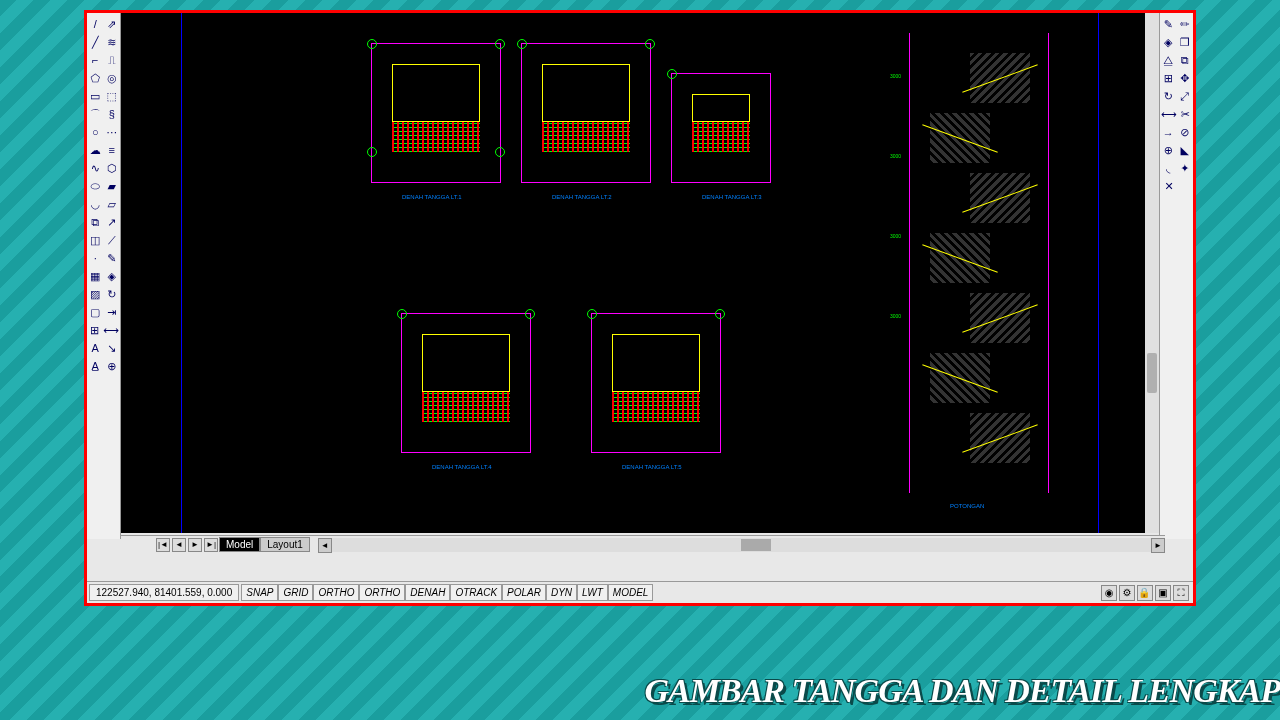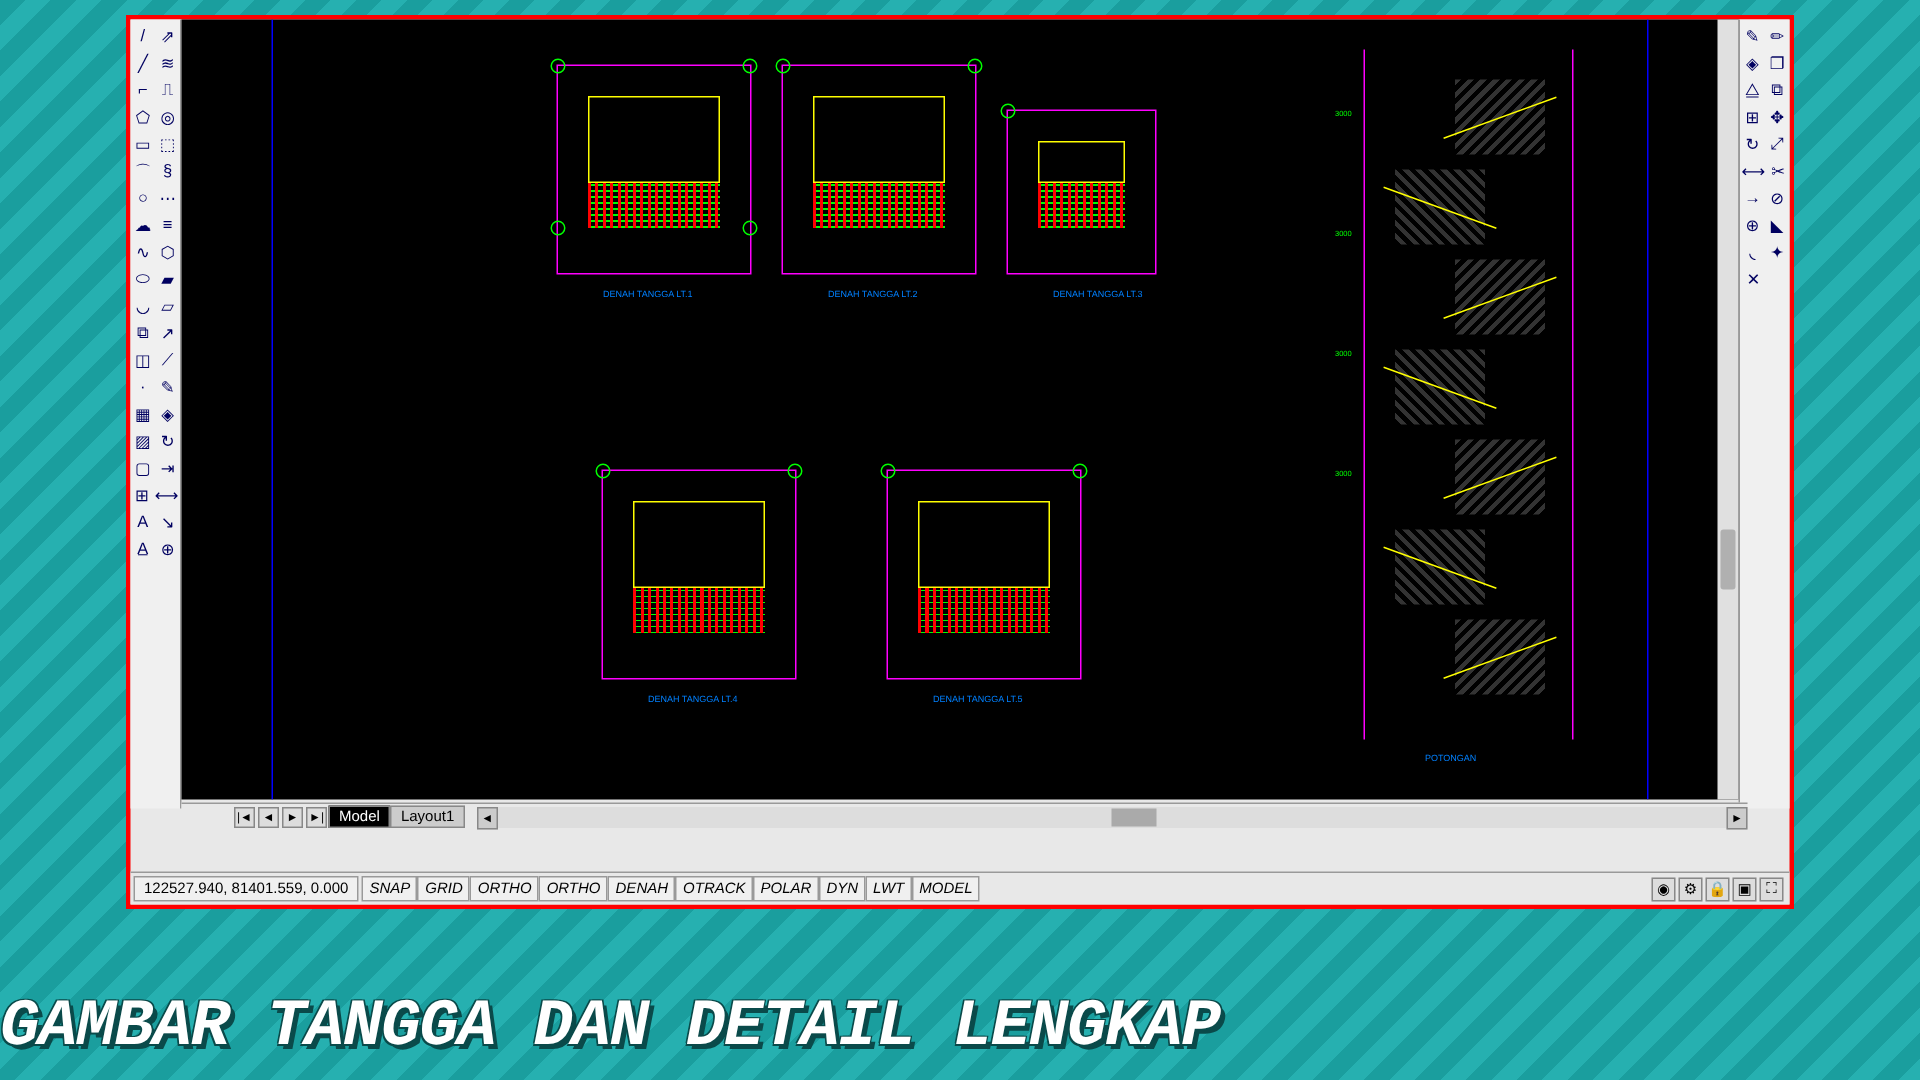--- a/index.html
+++ b/index.html
@@ -161,28 +161,28 @@
   background: repeating-linear-gradient(135deg, #333 0, #333 3px, transparent 3px, transparent 6px);
 }
 .stair-flight::after {
   content: ""; position: absolute; top: 50%; left: -10px; right: -10px; height: 1px;
   background: #ffff00; transform: rotate(-20deg);
 }
 .green-dim { position: absolute; color: #00ff00; font-size: 5px; }
 .banner-title {
   position: absolute;
   bottom: 10px; left: 0; right: 0;
-  text-align: left;
+  text-align: right;
   color: #fff;
-  font-size: 44px;
+  font-size: 34px;
   font-weight: 900;
   font-style: italic;
   letter-spacing: -1px;
   text-shadow: 3px 3px 0 #0a4a4a, -1px -1px 0 #0a4a4a, 1px -1px 0 #0a4a4a, -1px 1px 0 #0a4a4a;
-  font-family: Liberation Mono, monospace;
+  font-family: Liberation Serif, serif;
 }
 .v-border { position: absolute; top: 0; bottom: 0; width: 1px; background: #0000ff; }
 </style>
 </head>
 <body>
 
 <div class="cad-window">
 
   <div class="left-toolbar" id="ltb">
       <div class="tb-row">

